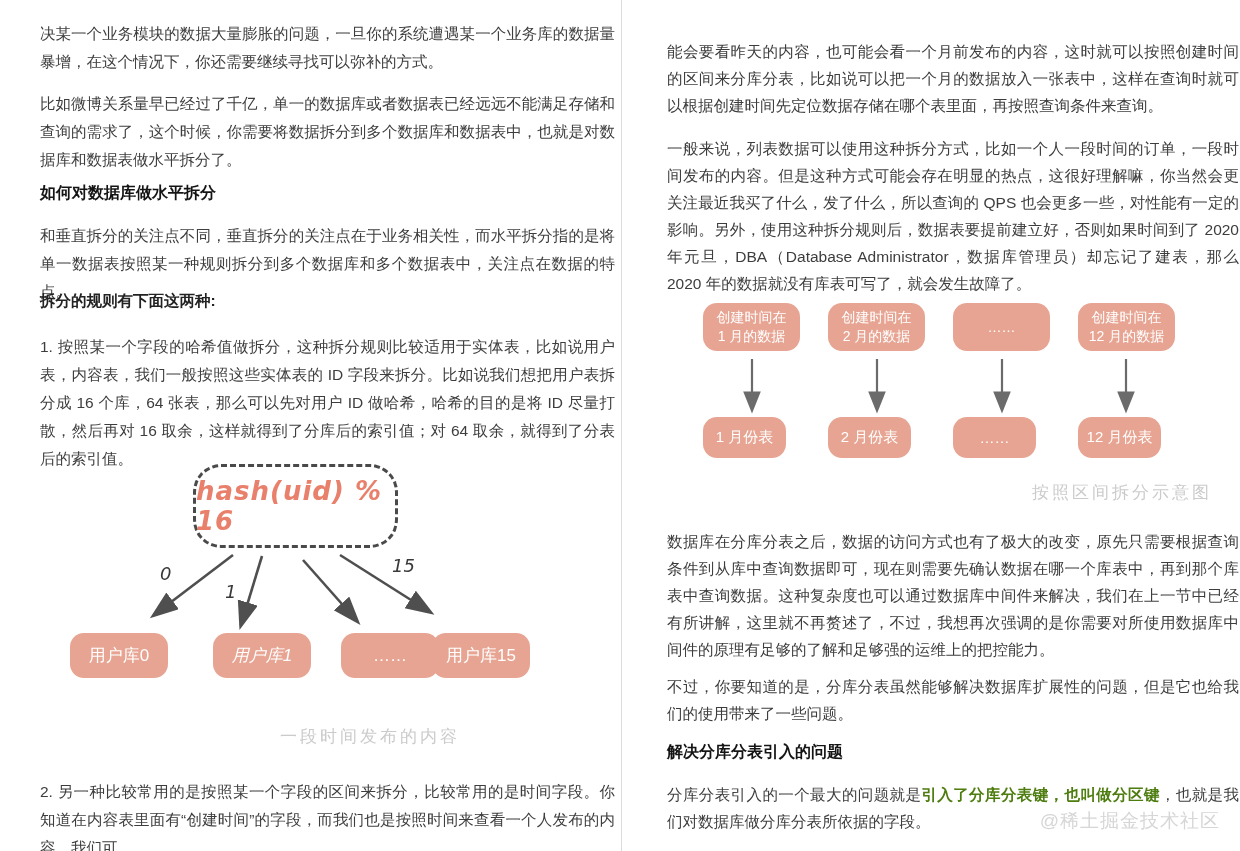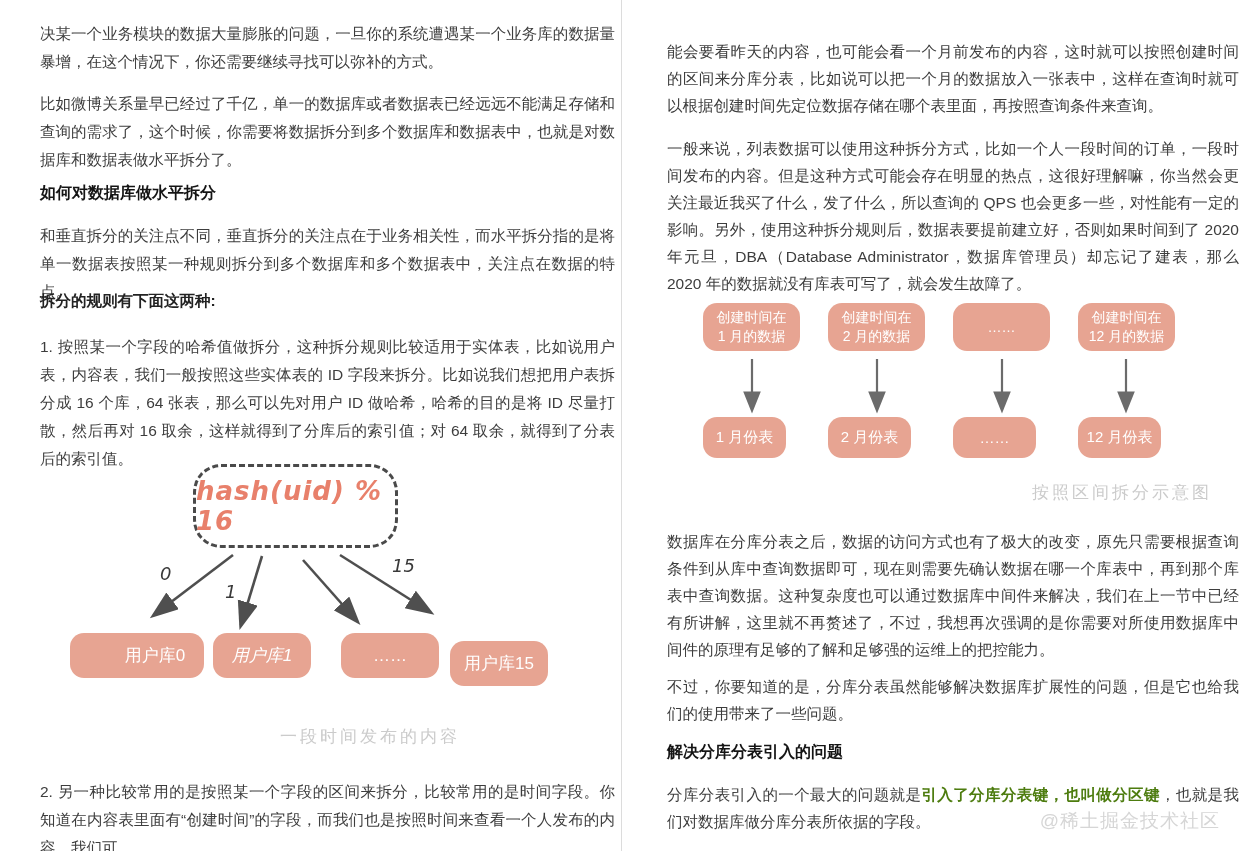--- a/index.html
+++ b/index.html
@@ -70,24 +70,24 @@
         <line x1="263" y1="105" x2="317" y2="166" stroke="#4f4f4f" stroke-width="2.6" marker-end="url(#ah)"></line>
         <line x1="300" y1="100" x2="390" y2="157" stroke="#4f4f4f" stroke-width="2.6" marker-end="url(#ah)"></line>
         <text class="arrow-num" x="120" y="125">0</text>
         <text class="arrow-num" x="185" y="143">1</text>
         <text class="arrow-num" x="352" y="117">15</text>
       </svg>
       <div class="hash-box">
         <span class="hash-label">hash(uid) % 16</span>
       </div>
       <div class="db-row">
-        <div class="sbox" style="left:30px;padding-left:36px;">用户库0</div>
+        <div class="sbox" style="left:30px;">用户库0</div>
         <div class="sbox" style="left:173px;font-style:italic;">用户库1</div>
         <div class="sbox" style="left:301px;">……</div>
-        <div class="sbox" style="left:410px;margin-top:8px;">用户库15</div>
+        <div class="sbox" style="left:392px;">用户库15</div>
       </div>
     </div>
     <div class="caption blk" style="left:90px;width:330px;top:725px;">一段时间发布的内容</div>
 
     <p class="p blk" style="top:778px;">2. 另一种比较常用的是按照某一个字段的区间来拆分，比较常用的是时间字段。你知道在内容表里面有“创建时间”的字段，而我们也是按照时间来查看一个人发布的内容。我们可</p>
   </div>
 
   <div class="col col-right">
     <p class="p blk" style="top:18px;">能会要看昨天的内容，也可能会看一个月前发布的内容，这时就可以按照创建时间的区间来分库分表，比如说可以把一个月的数据放入一张表中，这样在查询时就可以根据创建时间先定位数据存储在哪个表里面，再按照查询条件来查询。</p>
     <p class="p blk" style="top:115px;">一般来说，列表数据可以使用这种拆分方式，比如一个人一段时间的订单，一段时间发布的内容。但是这种方式可能会存在明显的热点，这很好理解嘛，你当然会更关注最近我买了什么，发了什么，所以查询的 QPS 也会更多一些，对性能有一定的影响。另外，使用这种拆分规则后，数据表要提前建立好，否则如果时间到了 2020 年元旦，DBA（Database Administrator，数据库管理员）却忘记了建表，那么 2020 年的数据就没有库表可写了，就会发生故障了。</p>

